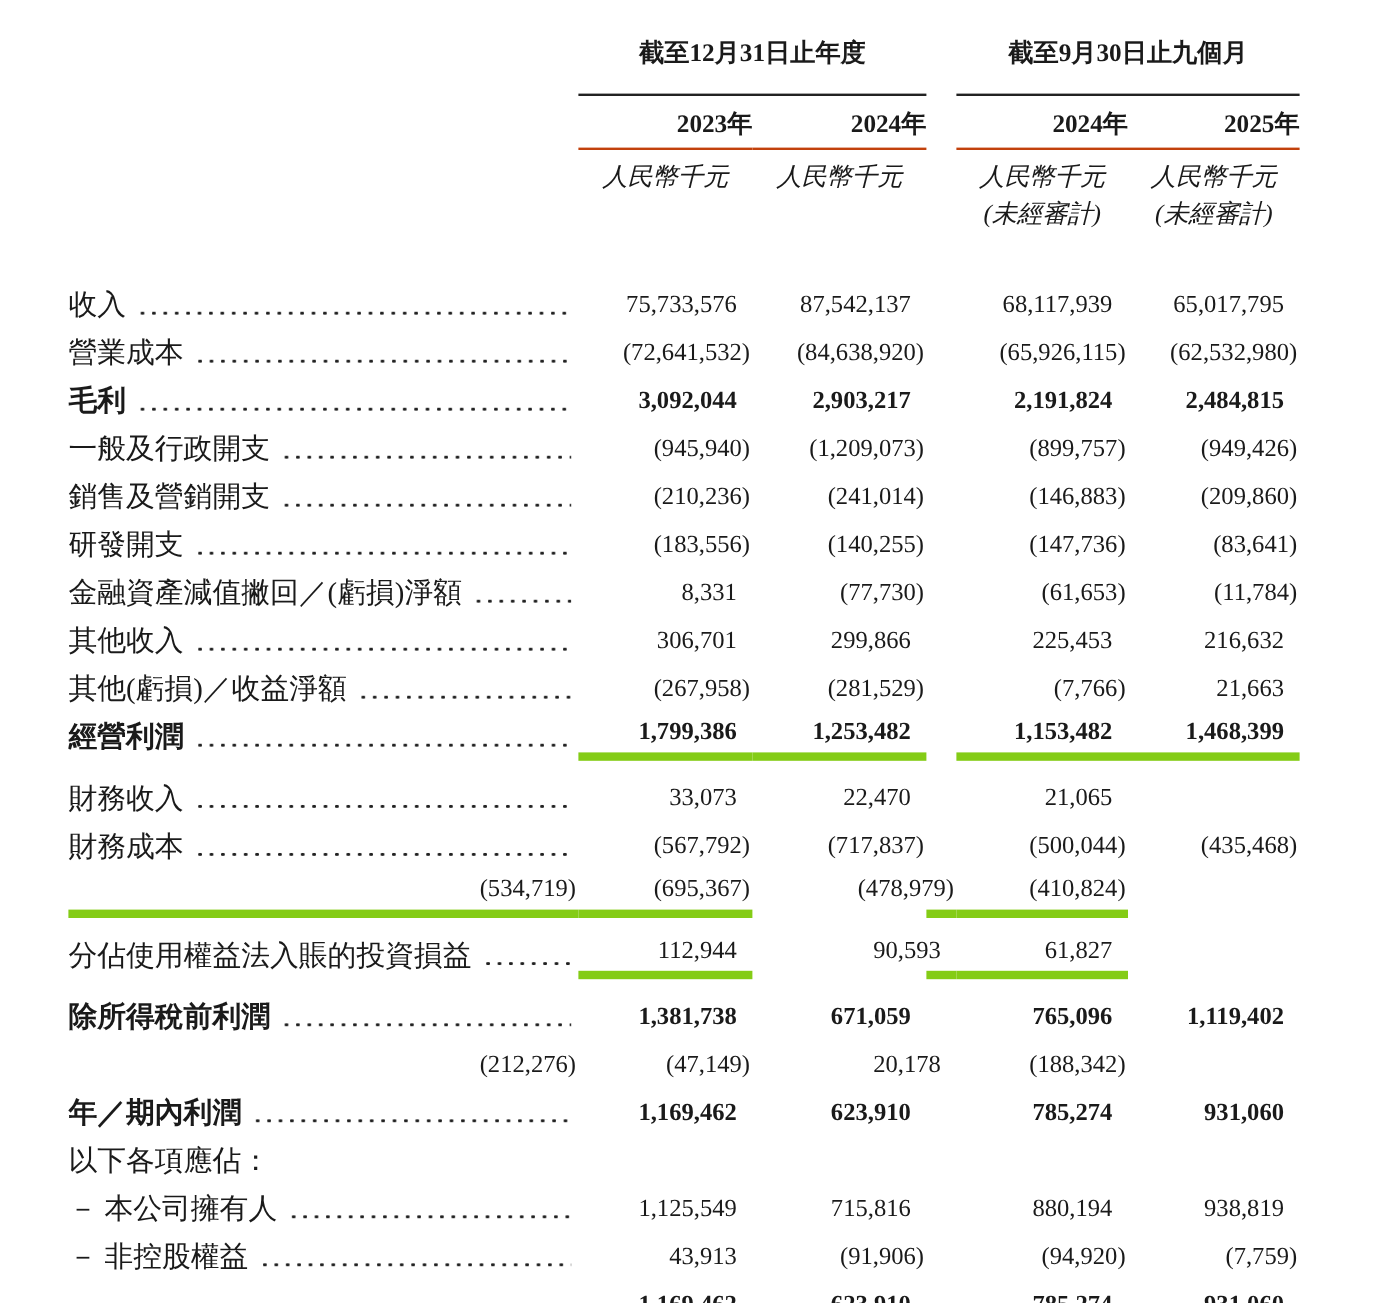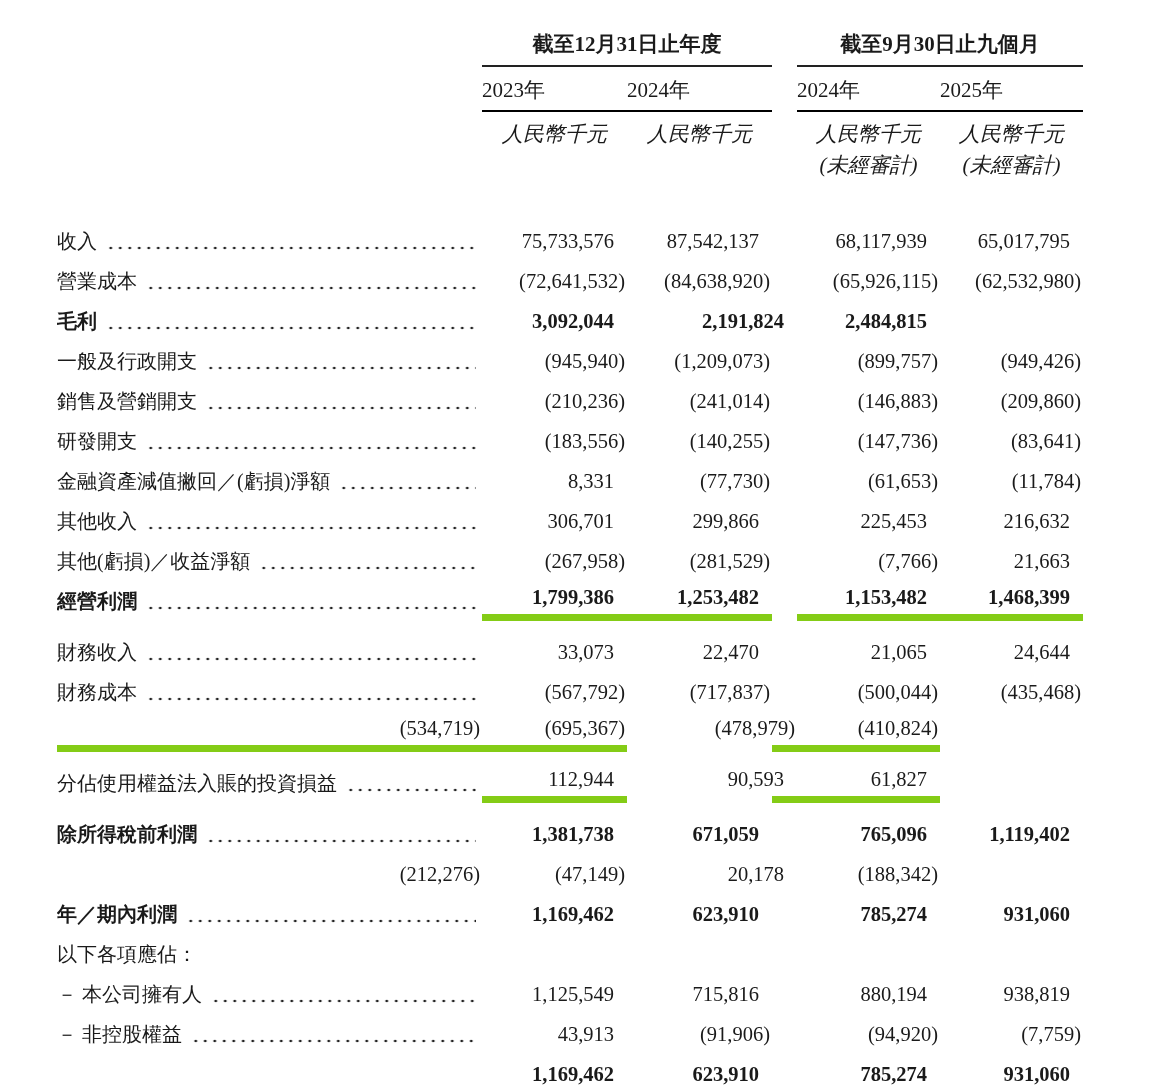--- a/index.html
+++ b/index.html
@@ -17,52 +17,52 @@
     display: grid;
     grid-template-columns: 425px 145px 145px 25px 143px 143px;
     align-items: stretch;
   }
 
   
   .group-title {
     text-align: center;
     font-weight: bold;
     font-size: 21px;
-    padding-bottom: 7px;
+    padding-bottom: 20px;
     border-bottom: 2px solid #222;
   }
   .gspan1 { grid-column: 2 / 4; }
   .gspan2 { grid-column: 5 / 7; }
   .year-row { margin-top: 9px; }
   .year-cell {
-    text-align: left;
-    font-weight: normal;
+    text-align: right;
+    font-weight: bold;
     font-size: 21px;
     padding-bottom: 6px;
-    border-bottom: 2px solid #000000;
+    border-bottom: 2px solid #c2410c;
   }
   .c1 { grid-column: 2; } .c2 { grid-column: 3; }
   .c3 { grid-column: 5; } .c4 { grid-column: 6; }
   .unit-row { margin-top: 8px; }
   .unit-cell, .note-cell {
     text-align: center;
     font-style: italic;
     font-size: 21px;
   }
   .note-row { margin-top: 3px; }
 
   
   .tbody { margin-top: 42px; }
   .row { height: 40px; }
   .row .cell {
     display: flex;
     align-items: center;
   }
   .label-cell {
-    font-size: 20px;
+    font-size: 24px;
     overflow: hidden;
     white-space: nowrap;
   }
   .leader {
     flex: 1;
     align-self: stretch;
     margin: 0 6px 0 9px;
     background-image: radial-gradient(circle, #222 1.35px, rgba(0,0,0,0) 1.6px);
     background-size: 9.5px 4px;
     background-repeat: repeat-x;
@@ -151,20 +151,23 @@
         </div>
   </div>
       <div class="grid-row row bold">
     <div class="cell label-cell">
       <span>毛利</span>
       <span class="leader"></span>
     </div>
     <div class="cell val">
           <span>3,092,044</span>
         </div>
+    <div class="cell val">
+          <span>2,903,217</span>
+        </div>
     <div></div>
     <div class="cell val">
           <span>2,191,824</span>
         </div>
     <div class="cell val">
           <span>2,484,815</span>
         </div>
   </div>
       <div class="grid-row row">
     <div class="cell label-cell">
@@ -306,23 +309,20 @@
     </div>
     <div class="cell val">
           <span>33,073</span>
         </div>
     <div class="cell val">
           <span>22,470</span>
         </div>
     <div></div>
     <div class="cell val">
           <span>21,065</span>
-        </div>
-    <div class="cell val">
-          <span>24,644</span>
         </div>
   </div>
       <div class="grid-row row">
     <div class="cell label-cell">
       <span>財務成本</span>
       <span class="leader"></span>
     </div>
     <div class="cell val">
           <span class="neg">(567,792)</span>
         </div>

